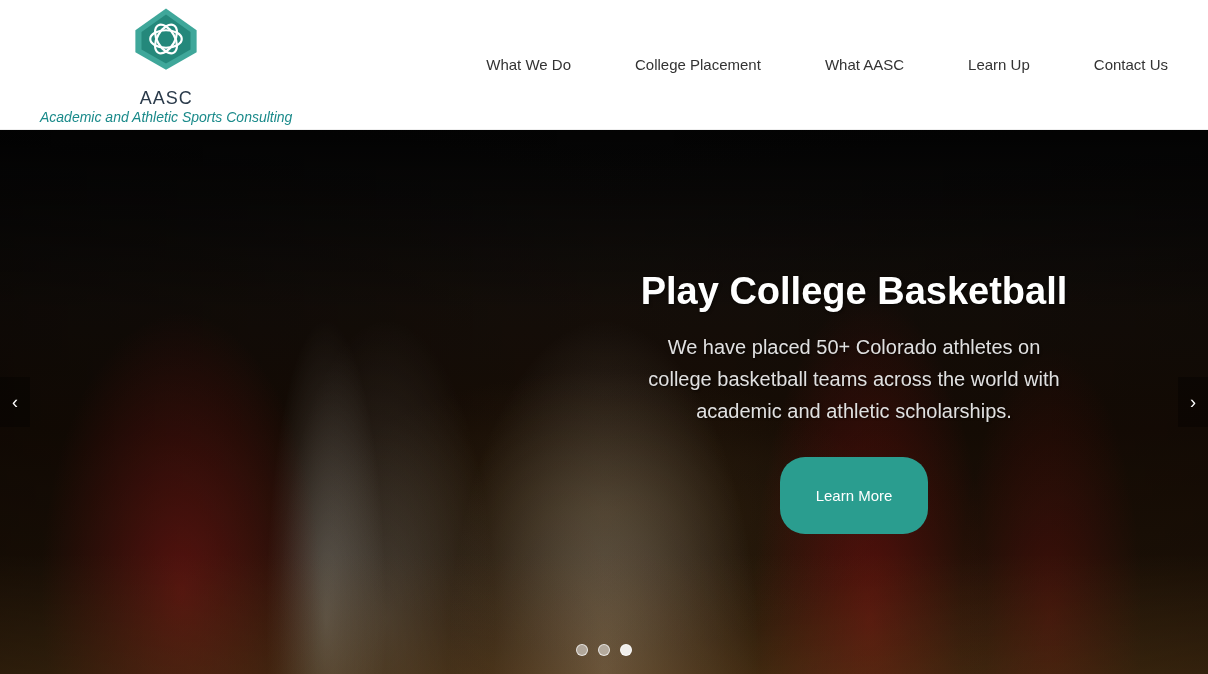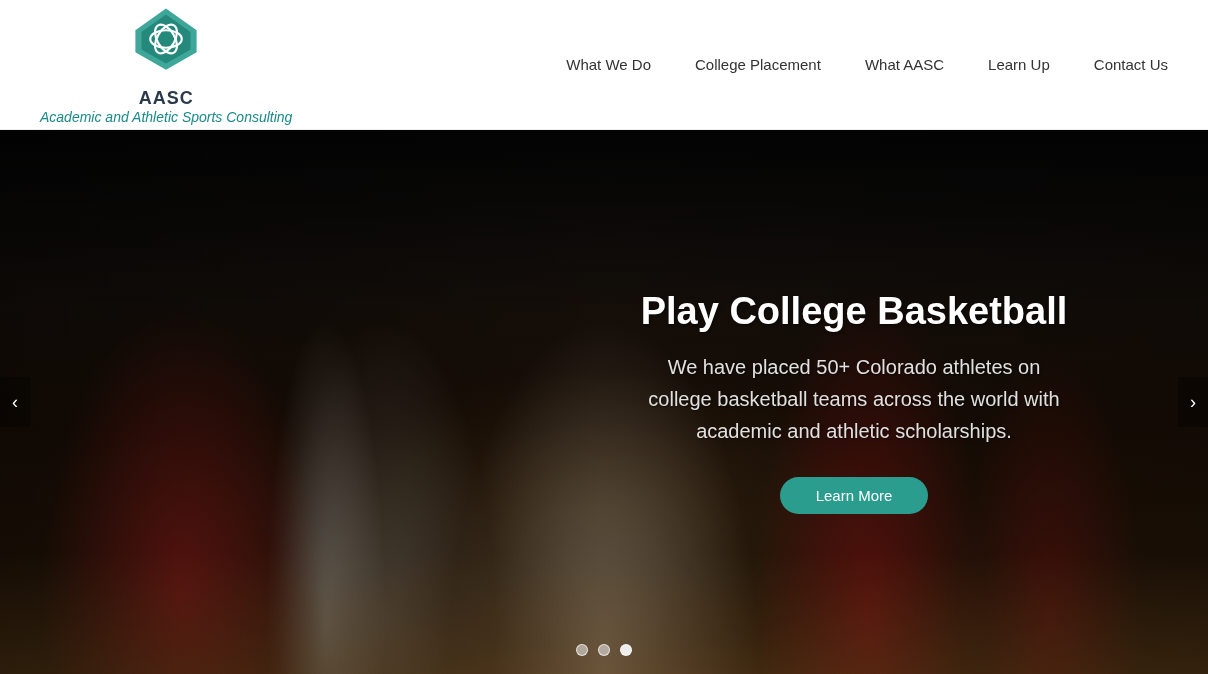--- a/index.html
+++ b/index.html
@@ -24,35 +24,35 @@
       align-items: center;
     }
 
     #logo-icon {
       width: 70px;
       height: 70px;
     }
 
     #logo-text {
       font-size: 18px;
-      font-weight: bold;
+      font-weight: normal;
       color: #2a3a4a;
       letter-spacing: 1px;
       margin-top: 14px;
     }
 
     #logo-tagline {
       font-size: 14px;
       color: #1a8a8a;
       font-style: italic;
     }
 
     #nav {
       display: flex;
-      gap: 44px;
+      gap: 64px;
       align-items: center;
     }
 
     .nav-item {
       font-size: 15px;
       color: #333;
       cursor: pointer;
       text-decoration: none;
       white-space: nowrap;
     }
@@ -97,21 +97,21 @@
       line-height: 1.6;
       margin-bottom: 30px;
       text-shadow: 1px 1px 2px rgba(0,0,0,0.5);
     }
 
     #learn-more-btn {
       background: #2a9d8f;
       color: #fff;
       border: none;
       border-radius: 25px;
-      padding: 10px 36px;
+      padding: 30px 36px;
       font-size: 15px;
       cursor: pointer;
       font-weight: 500;
     }
 
     
     #carousel-dots {
       position: absolute;
       bottom: 18px;
       left: 50%;

